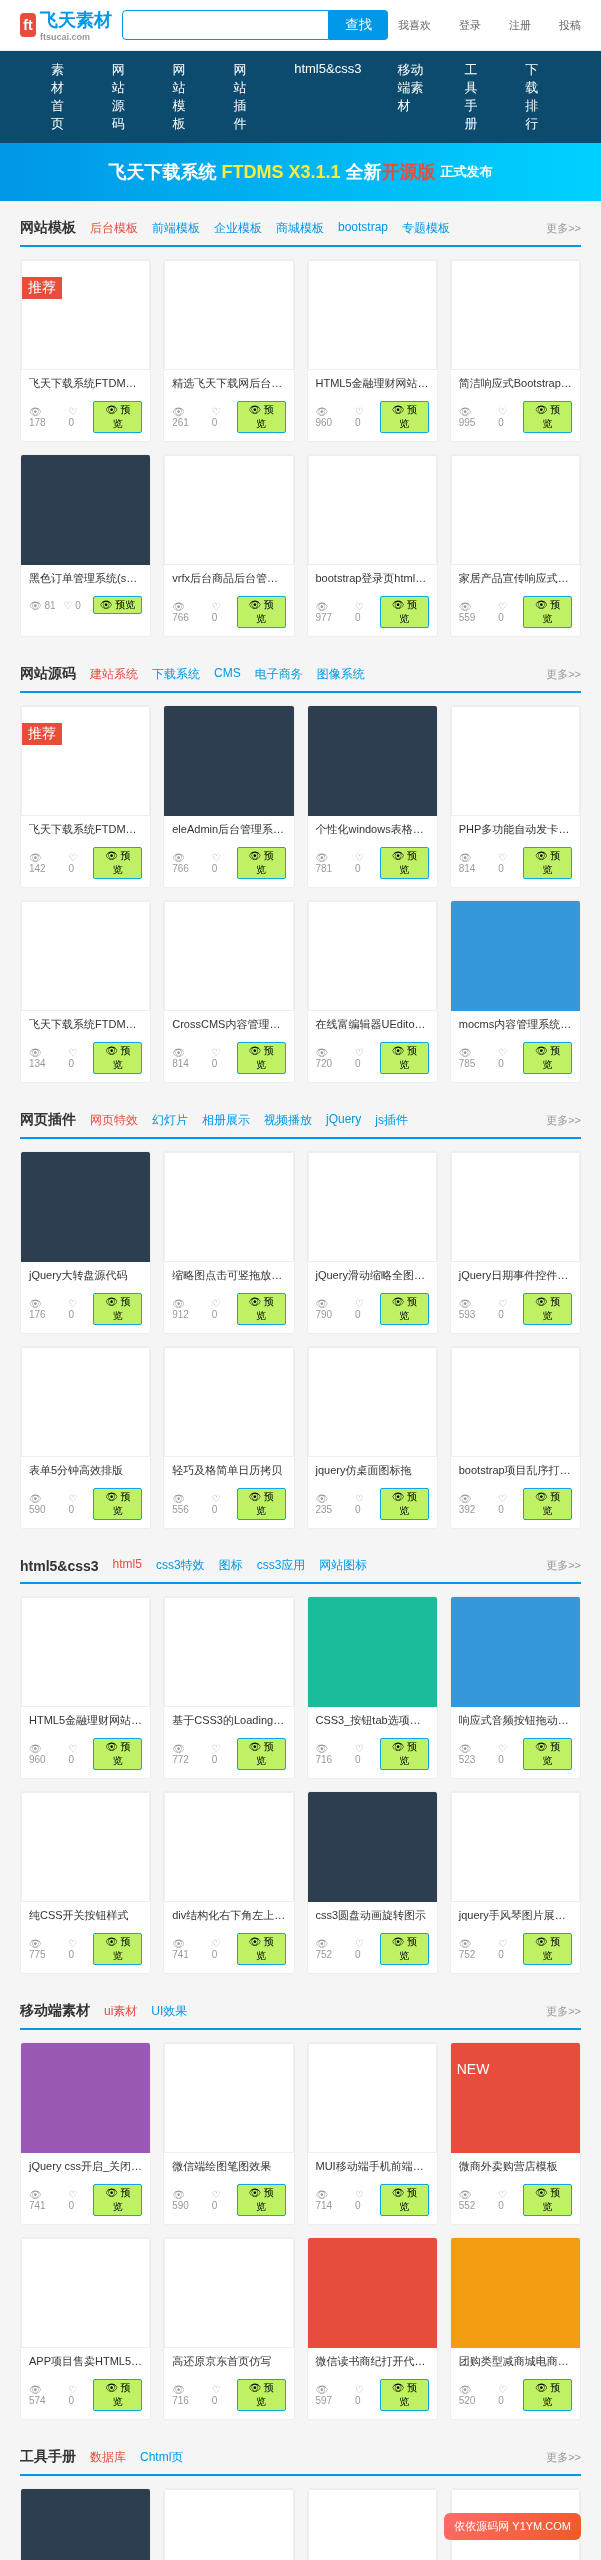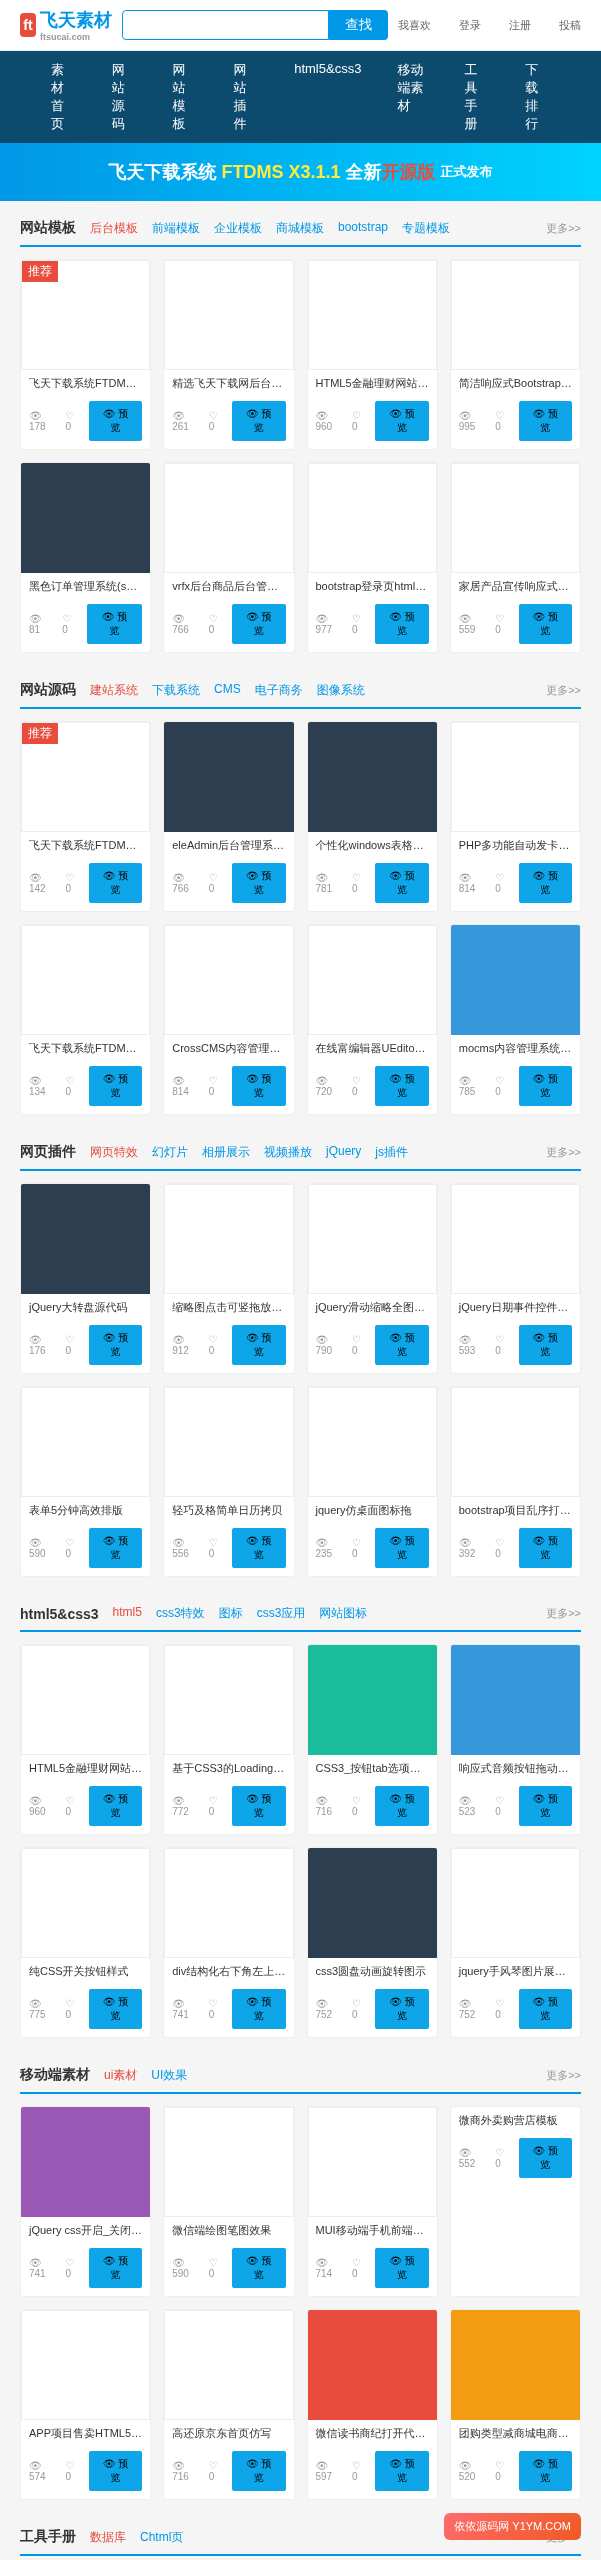--- a/index.html
+++ b/index.html
@@ -28,24 +28,24 @@
 .grid{display:grid;grid-template-columns:repeat(4,1fr);gap:12px}
 .card{background:#fff;border:1px solid #eee;border-radius:3px;overflow:hidden}
 .thumb{width:100%;height:110px;background:#f0f0f0;position:relative;display:flex;align-items:center;justify-content:center;font-size:10px;color:#aaa}
 .thumb-dark{background:#2c3e50}
 .thumb-blue{background:#3498db}
 .thumb-green{background:#1abc9c}
 .thumb-purple{background:#9b59b6}
 .thumb-orange{background:#f39c12}
 .thumb-red{background:#e74c3c}
 .thumb-white{background:#fff;border:1px solid #eee}
-.badge{position:absolute;top:0;left:0;background:#e74c3c;color:#fff;font-size:12px;padding:2px 6px}
+.badge{position:absolute;top:16px;left:0;background:#e74c3c;color:#fff;font-size:14px;padding:2px 6px}
 .card-title{padding:6px 8px;font-size:11px;color:#333;white-space:nowrap;overflow:hidden;text-overflow:ellipsis}
 .card-meta{padding:4px 8px 8px;display:flex;gap:8px;font-size:10px;color:#999;align-items:center}
-.preview-btn{margin-left:auto;background:#0ea5e9;border:5px solid #0ea5e9;padding:1px 6px;font-size:10px;cursor:pointer;border-radius:2px}
+.preview-btn{margin-left:auto;background:#bef264;border:1px solid #0ea5e9;padding:1px 6px;font-size:10px;cursor:pointer;border-radius:2px}
 .float-badge{position:fixed;bottom:20px;right:20px;background:linear-gradient(135deg,#ff6b6b,#ee5a24);color:#fff;padding:6px 10px;border-radius:6px;font-size:11px}
 </style>
 </head>
 <body>
 
 <div class="top-bar">
   <div class="logo">
     <span class="logo-icon">ft</span>
     <div>
       <span>飞天素材</span>
@@ -469,20 +469,23 @@
         <div class="card">
           <div class="thumb thumb-white"></div>
           <div class="card-title">MUI移动端手机前端App组件</div>
           <div class="card-meta">
             <span>👁 714</span>
             <span>♡ 0</span>
             <button class="preview-btn">👁 预览</button>
           </div>
         </div>
         <div class="card">
+          <div class="thumb thumb-red">
+            <span class="badge">NEW</span>
+          </div>
           <div class="card-title">微商外卖购营店模板</div>
           <div class="card-meta">
             <span>👁 552</span>
             <span>♡ 0</span>
             <button class="preview-btn">👁 预览</button>
           </div>
         </div>
         <div class="card">
           <div class="thumb thumb-white"></div>
           <div class="card-title">APP项目售卖HTML5模板</div>

